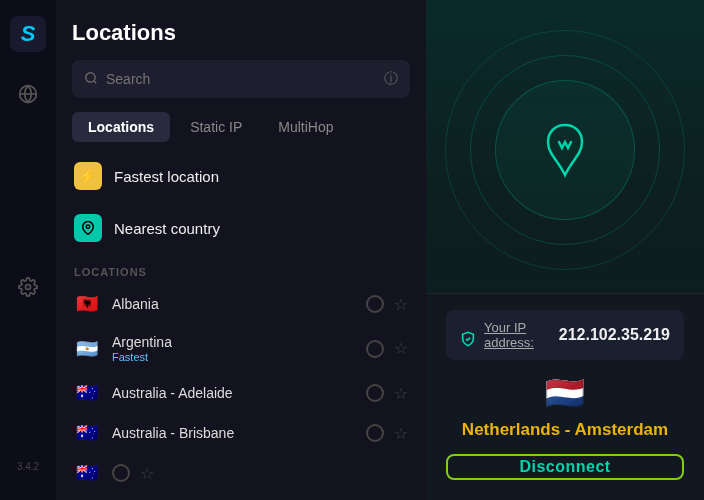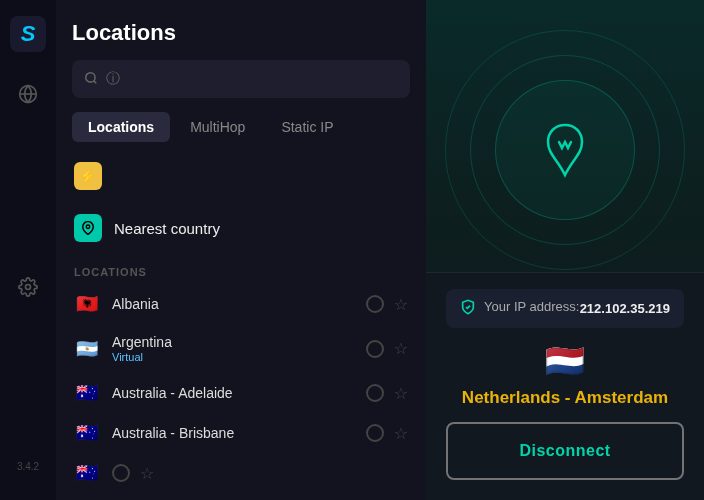--- a/index.html
+++ b/index.html
@@ -270,28 +270,29 @@
       display: flex;
       align-items: center;
       justify-content: space-between;
       background: #1a2030;
       border-radius: 8px;
       padding: 10px 14px;
       margin-bottom: 14px;
     }
     .ip-label-wrap {
       display: flex;
-      align-items: flex-start;
+      align-items: flex-end;
       gap: 8px;
       color: #aaa;
       font-size: 13px;
+      text-decoration: underline;
     }
     .ip-check { color: #00d4aa; font-size: 14px; }
     .ip-address {
-      font-size: 13px;
+      font-size: 16px;
       color: #eee;
       font-weight: 600;
     }
 
     .location-display {
       display: flex;
       flex-direction: column;
       align-items: center;
       gap: 8px;
       margin-bottom: 14px;
@@ -300,22 +301,22 @@
       font-size: 32px;
     }
     .location-name {
       font-size: 17px;
       font-weight: 600;
       color: #eab308;
     }
 
     .disconnect-btn {
       width: 100%;
-      padding: 18px;
-      border: 2px solid #737373;
+      padding: 2px;
+      border: 2px solid #84cc16;
       border-radius: 8px;
       background: transparent;
       color: #00d4aa;
       font-size: 16px;
       font-weight: 600;
       cursor: pointer;
       letter-spacing: 0.5px;
     }
   </style>
 </head>
@@ -346,33 +347,35 @@
 <div class="left-panel">
   <div class="panel-header">
     <div class="panel-title">Locations</div>
     <div class="search-bar">
       <span class="search-icon">
         <svg width="14" height="14" viewBox="0 0 24 24" fill="none" stroke="#666" stroke-width="2.5">
           <circle cx="11" cy="11" r="8"></circle>
             <line x1="21" y1="21" x2="16.65" y2="16.65"></line>
         </svg>
       </span>
+      <input type="text" placeholder="Search" style="">
       <span class="info-icon">ⓘ</span>
     </div>
     <div class="tabs">
       <button class="tab active">Locations</button>
+      <button class="tab">Static IP</button>
       <button class="tab">MultiHop</button>
-      <button class="tab">Static IP</button>
     </div>
   </div>
 
   <div class="list-area">
 
     <div class="special-item">
       <div class="special-icon yellow">⚡</div>
+      <span class="special-item-label">Fastest location</span>
     </div>
 
     <div class="special-item">
       <div class="special-icon teal">
         <svg width="14" height="14" viewBox="0 0 24 24" fill="none" stroke="#000" stroke-width="2.5">
           <path d="M21 10c0 7-9 13-9 13s-9-6-9-13a9 9 0 0 1 18 0z"></path>
             <circle cx="12" cy="10" r="3"></circle>
         </svg>
       </div>
       <span class="special-item-label">Nearest country</span>
@@ -386,21 +389,21 @@
       <div class="country-actions">
         <div class="radio-btn"></div>
         <span class="star-btn">☆</span>
       </div>
     </div>
 
     <div class="country-item">
       <div class="flag">🇦🇷</div>
       <span class="country-name">
         Argentina
-        <span class="virtual-tag">Virtual</span>
+        <span class="virtual-tag">Fastest</span>
       </span>
       <div class="country-actions">
         <div class="radio-btn"></div>
         <span class="star-btn">☆</span>
       </div>
     </div>
 
     <div class="country-item">
       <div class="flag">🇦🇺</div>
       <span class="country-name">Australia - Adelaide</span>

